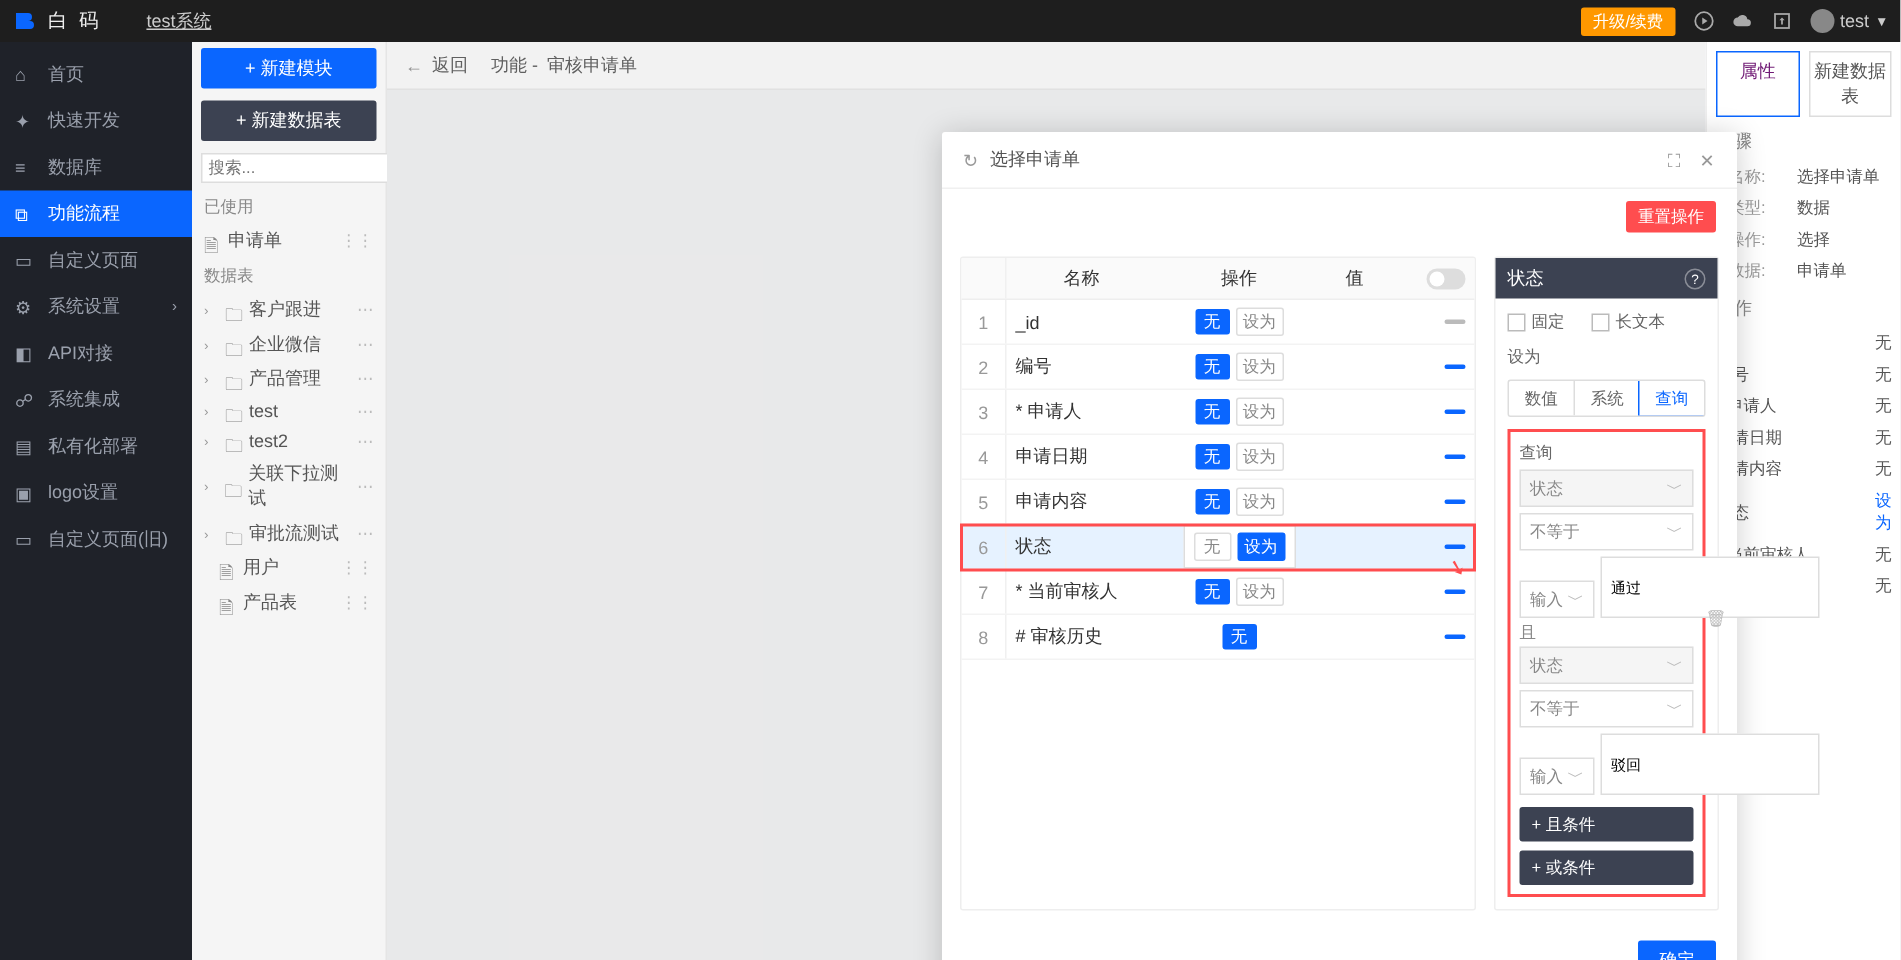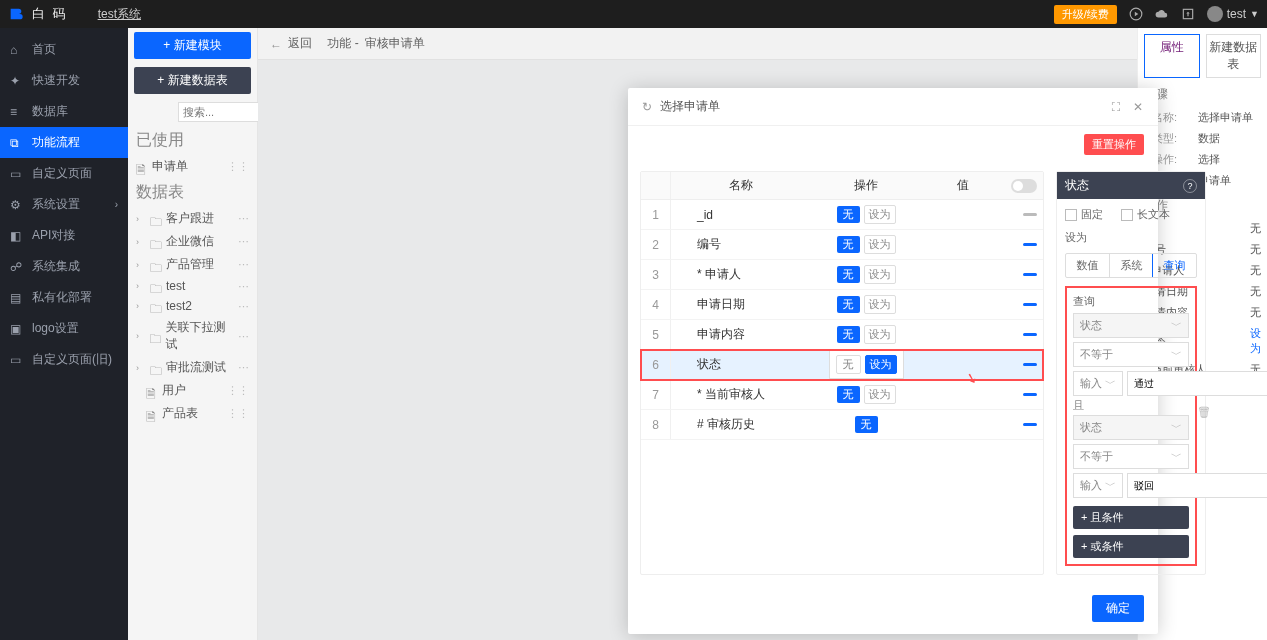--- a/index.html
+++ b/index.html
@@ -21,24 +21,24 @@
 .left-nav .item { display:flex; align-items:center; gap:8px; padding: 7px 10px; font-size: 12px; cursor:pointer; }
 .left-nav .item.active { background:#0a66ff; color:#fff; }
 .left-nav .item .ic { width:14px; height:14px; display:inline-flex; }
 .left-nav .item .arrow { margin-left:auto; font-size:10px; }
 
 .col2 { width: 130px; background: #f5f5f5; border-right:1px solid #e5e5e5; display:flex; flex-direction:column; }
 .crumb { height: 32px; display:flex; align-items:center; padding:0 8px; gap:4px; color:#666; font-size:12px; background:#fff; border-bottom:1px solid #eee;}
 .btn-blue { background:#0a66ff; color:#fff; text-align:center; padding:5px; margin:4px 6px; border-radius:2px; font-size:12px; cursor:pointer;}
 .btn-blue.dark { background:#3c4252; }
 .btn-plus { font-size:12px; }
-.search-row { display:flex; padding:4px 6px; gap:4px;margin-left:44px;}
+.search-row { display:flex; padding:4px 6px; gap:4px;}
 .search-row input { flex:1; border:1px solid #ddd; padding:3px 4px; font-size:11px;}
 .search-row .sbtn { width:22px; border:1px solid #ddd; display:flex; align-items:center; justify-content:center; background:#fff; cursor:pointer;}
-.section-label { padding:4px 8px; color:#888; font-size:16px;font-family:Liberation Mono, monospace; }
+.section-label { padding:4px 8px; color:#888; font-size:11px;font-family:Liberation Mono, monospace; }
 .tree { padding: 0 4px; }
 .tree .node { display:flex; align-items:center; padding:3px 4px; font-size:12px; color:#555; gap:4px; cursor:pointer;}
 .tree .node .caret { width:10px; color:#999; font-size:9px;}
 .tree .node .ficon { width:12px; height:12px; display:inline-flex; color:#888;}
 .tree .node .dots { margin-left:auto; color:#bbb; font-size:11px;}
 .tree .child { padding-left: 14px; }
 
 .center { flex:1; position:relative; background:#f5f6f7; }
 .crumb2 { height:32px; display:flex; align-items:center; gap:6px; padding:0 12px; color:#666; border-bottom:1px solid #eee; background:#fff; width:100%; }
 
@@ -55,21 +55,21 @@
 
 .modal-mask { position:absolute; inset:0; background:rgba(0,0,0,0.05); }
 .modal { position:absolute; left:370px; top:60px; width:530px; background:#fff; box-shadow:0 2px 20px rgba(0,0,0,.2); border-radius:2px; padding:0 0 12px 0; }
 .modal-header { display:flex; align-items:center; gap:8px; padding:10px 14px; border-bottom:1px solid #f0f0f0;}
 .modal-header .close { margin-left:auto; display:flex; gap:10px; color:#999;}
 .modal-header .close span { cursor:pointer; width:12px; height:12px; display:inline-flex; align-items:center; justify-content:center;}
 .modal-body { display:flex; gap:12px; padding:12px; }
 .reset-op { display:flex; justify-content:flex-end; padding: 0 14px; margin-top:8px; margin-bottom:4px;}
 .reset-op .btn { background:#ff4d4f; color:#fff; padding:3px 8px; border-radius:2px; font-size:11px; cursor:pointer;}
 .grid { border:1px solid #eee; border-radius:2px; flex:1; }
-.grid .head, .grid .row { display:flex; align-items:center; font-size:12px;gap:20px; }
+.grid .head, .grid .row { display:flex; align-items:center; font-size:12px; }
 .grid .head { background:#fafafa; height:28px; border-bottom:1px solid #eee; }
 .grid .cell { padding: 0 6px; display:flex; align-items:center; height:100%; }
 .c-idx { width:30px; justify-content:center; color:#999; border-right:1px solid #f0f0f0;}
 .c-name { width:100px; }
 .c-op { width:110px; justify-content:center;}
 .c-val { width:44px; justify-content:center;}
 .c-toggle { flex:1; justify-content:flex-end; padding-right:8px;}
 .grid .row { height:30px; border-bottom:1px solid #f3f3f3;}
 .grid .row.selected { background:#e6f2ff; outline:2px solid #ff4d4f; outline-offset:-1px;}
 .pill { display:inline-flex; gap:4px; align-items:center;}
@@ -94,21 +94,21 @@
 .tab3 { display:flex; border:1px solid #ddd; border-radius:2px; overflow:hidden;}
 .tab3 .tt { flex:1; text-align:center; padding:4px 0; font-size:11px; cursor:pointer; color:#666;}
 .tab3 .tt + .tt { border-left:1px solid #ddd;}
 .tab3 .tt.active { color:#0a66ff; border:1px solid #0a66ff; margin:-1px;}
 .query-box { border:2px solid #ff4d4f; padding:6px; position:relative;}
 .q-title { color:#666; margin-bottom:4px;}
 .sel { border:1px solid #ddd; padding:4px 6px; display:flex; align-items:center; font-size:11px; color:#888; background:#fff;}
 .sel.grey { background:#f5f5f5; }
 .sel .dd { margin-left:auto; color:#bbb; }
 .row-in { display:flex; gap:4px; }
-.row-in .sel { flex:0 0 50px; }
+.row-in .sel { flex:0 0 50px;margin-top:16px; }
 .row-in .txt { flex:1; border:1px solid #ddd; padding:4px 6px; font-size:10px; }
 .join { color:#888; padding:2px 0;}
 .del-ic { position:absolute; right:-16px; top:118px; color:#bbb; cursor:pointer;}
 .add-btn { background:#3c4252; color:#fff; padding:4px 8px; border-radius:2px; font-size:11px; cursor:pointer; align-self:flex-start;}
 .modal-footer { display:flex; justify-content:flex-end; padding:8px 14px 0;}
 .ok-btn { background:#0a66ff; color:#fff; padding:5px 14px; border-radius:2px; font-size:12px; cursor:pointer;}
 .arrow-diag { position:absolute; left:708px; top:342px; color:#ff4d4f; font-size:14px; transform:rotate(15deg); }
 </style>
 </head>
 <body>

